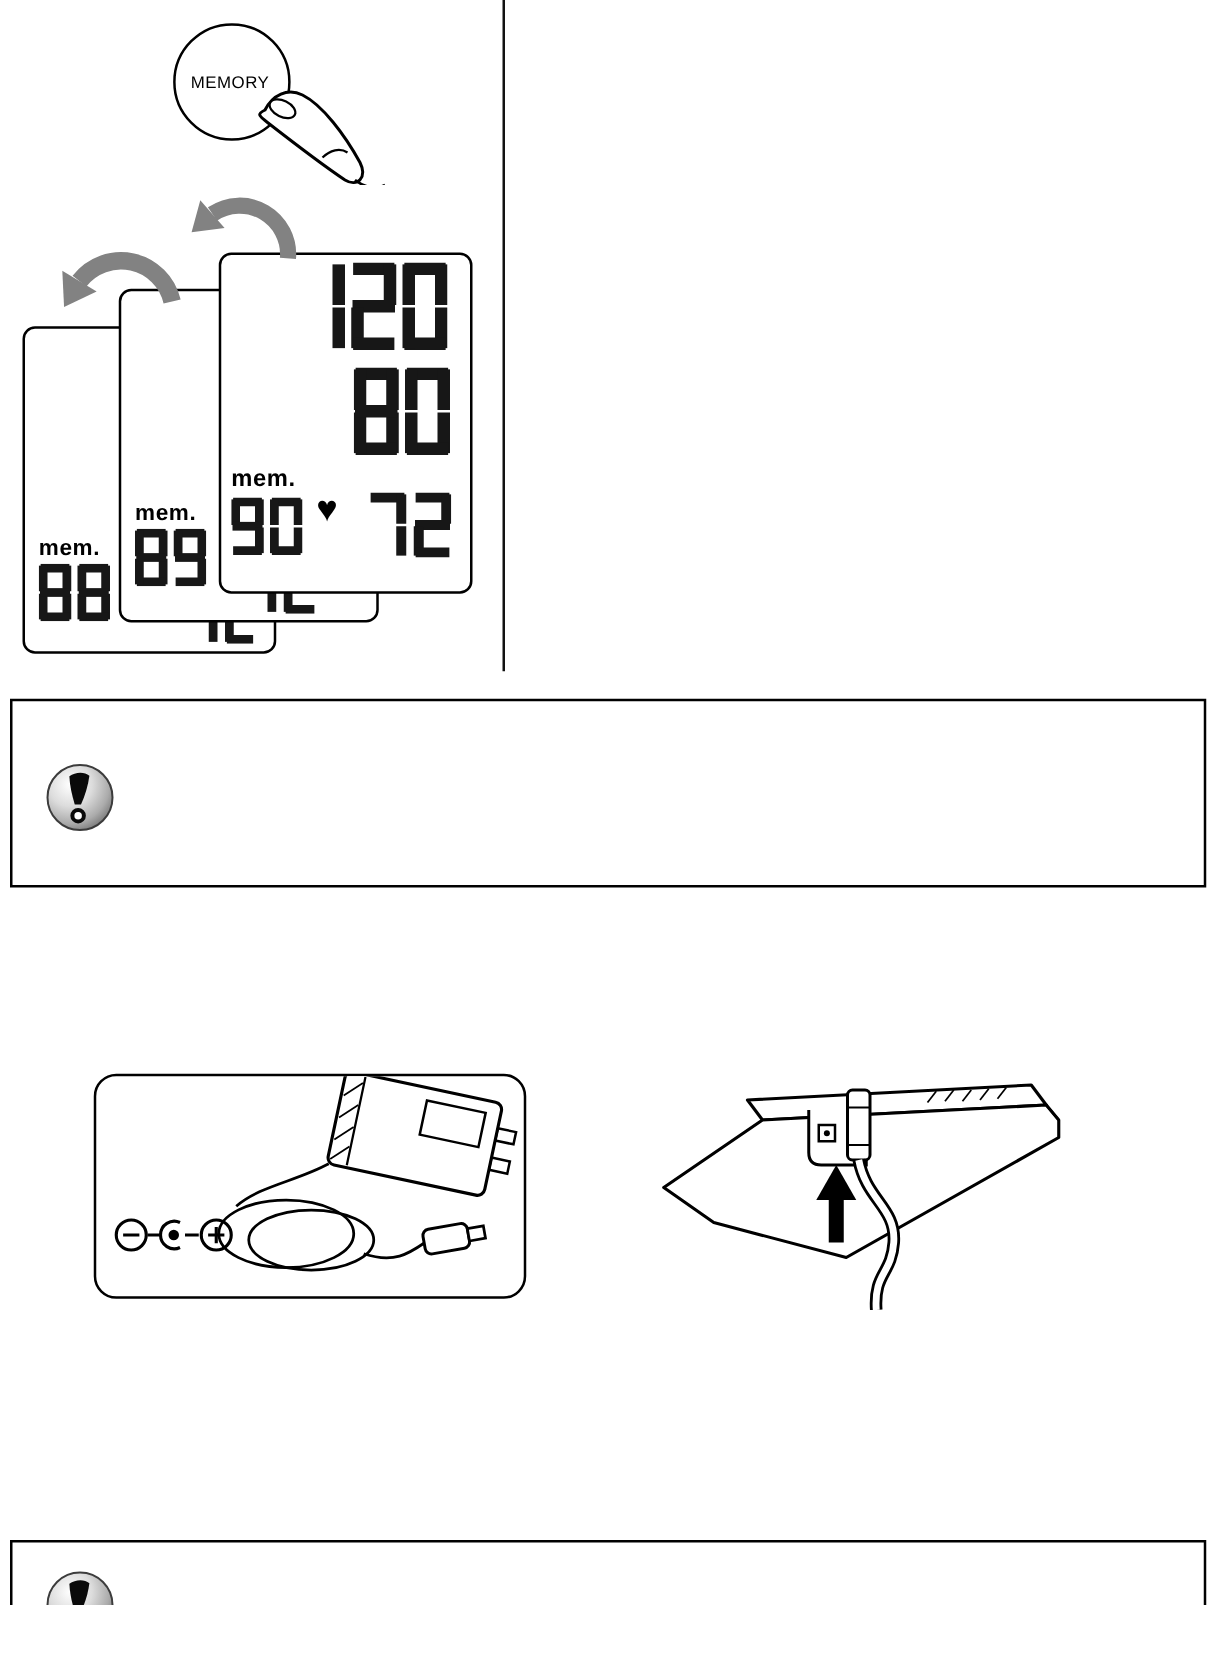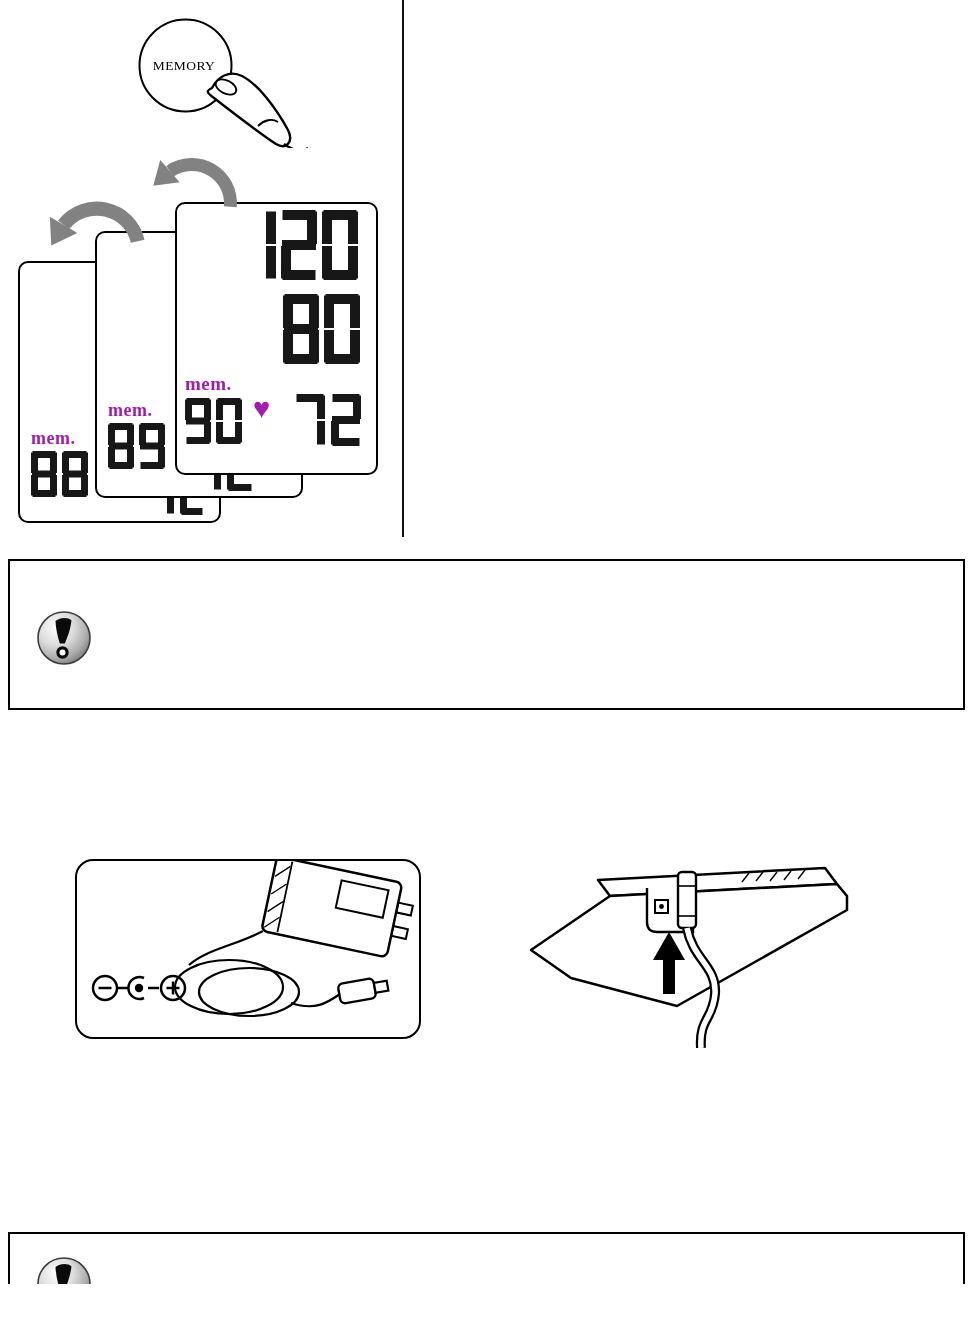--- a/index.html
+++ b/index.html
@@ -1,17 +1,17 @@
 <!DOCTYPE html>
 <html><head>
 <meta charset="utf-8">
 <style>
   html,body{margin:0;padding:0;background:#fff;}
   .page{position:relative;width:974px;height:1284px;background:#fff;
-        font-family:Liberation Serif, serif;color:#a21caf;overflow:hidden;}
+        font-family:Liberation Sans, sans-serif;color:#000000;overflow:hidden;}
   .divider{position:absolute;left:402px;top:0;width:1.5px;height:537px;background:#111;}
 
   
   .memory-btn{position:absolute;left:137px;top:17px;width:97px;height:97px;z-index:4;}
   .finger{position:absolute;left:196px;top:56px;width:116px;height:92px;z-index:5;}
 
   
   .arrow{position:absolute;z-index:4;}
   .arrow-1{left:38px;top:176px;width:106px;height:84px;transform:rotate(-6deg);}
   .arrow-2{left:148px;top:134px;width:96px;height:78px;transform:rotate(12deg);}

